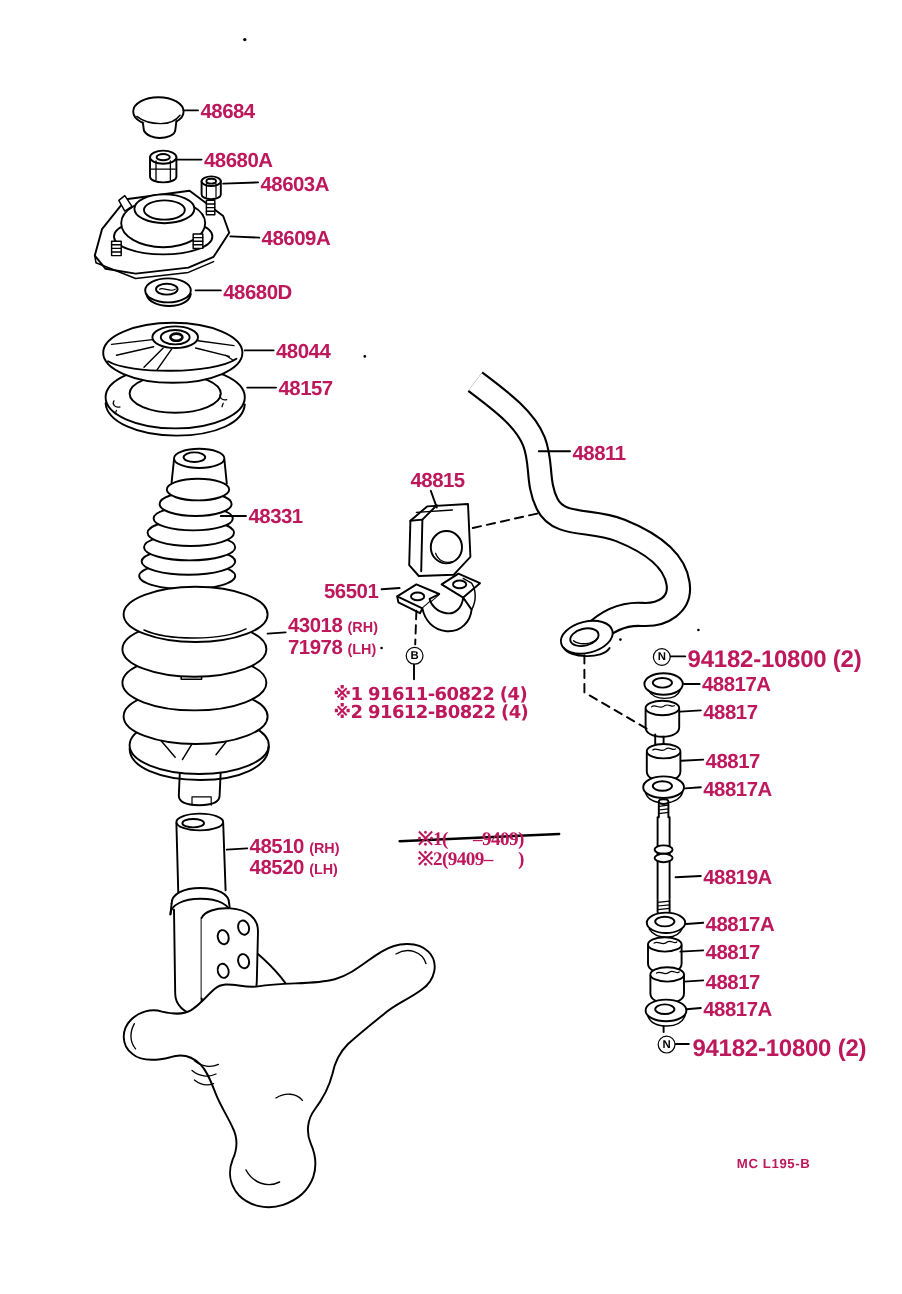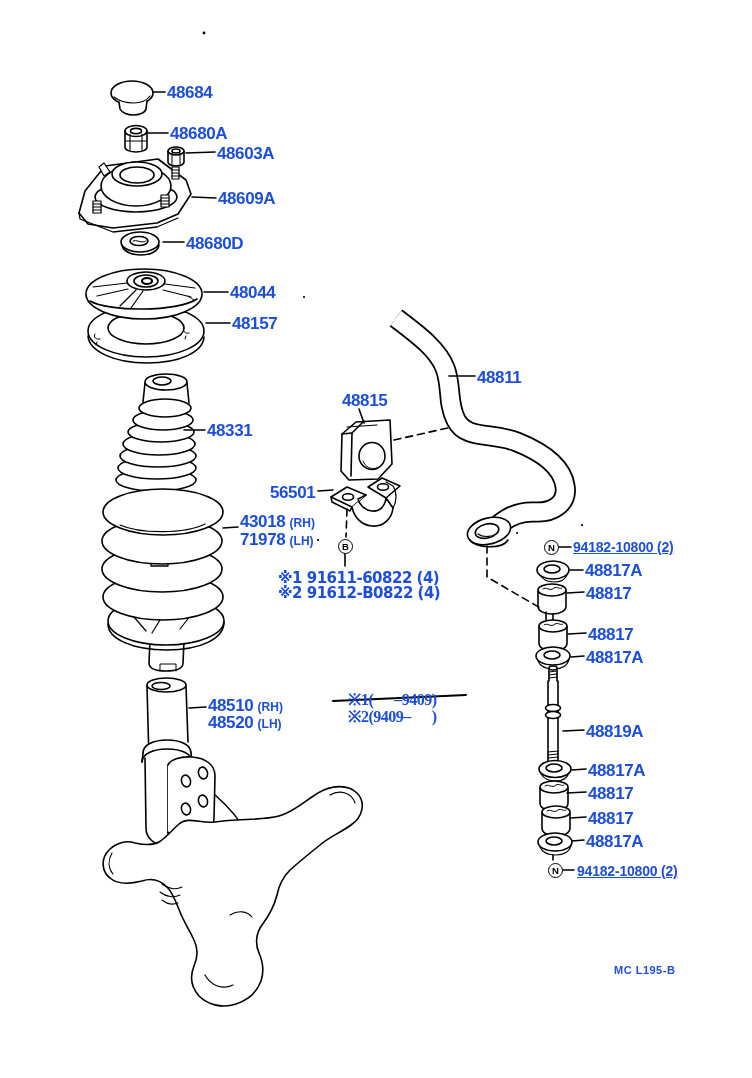--- a/index.html
+++ b/index.html
@@ -1,21 +1,21 @@
 <!DOCTYPE html>
 <html><head>
 <meta charset="utf-8">
 <style>
   html,body{margin:0;padding:0;background:#fff;}
   .stage{position:relative;width:752px;height:1078px;background:#ffffff;overflow:hidden;
          font-family:"Liberation Sans",sans-serif;color:#000;}
   .art{position:absolute;left:0;top:0;}
-  .callout{position:absolute;white-space:nowrap;color:#1d4ed8;text-align:center;}
+  .callout{position:absolute;white-space:nowrap;color:#be185d;text-align:center;}
   .pn{font-weight:bold;font-size:17px;line-height:1;letter-spacing:-0.4px;}
-  .pn-sm{font-weight:bold;font-size:14px;line-height:1;letter-spacing:-0.2px;text-decoration:underline;}
+  .pn-sm{font-weight:bold;font-size:20px;line-height:1;letter-spacing:-0.2px;}
   .suffix{font-weight:bold;font-size:12px;letter-spacing:0;}
   .note{font-family:"DejaVu Sans","Liberation Sans",sans-serif;font-weight:bold;
         font-size:15px;line-height:1;letter-spacing:-0.5px;white-space:pre;}
   .range{font-family:Liberation Serif, serif;font-weight:bold;
          font-size:16px;line-height:1;letter-spacing:-0.5px;white-space:pre;margin-top:28px;}
   .circle-letter{position:absolute;width:15px;height:15px;border:1.7px solid #000;
         border-radius:50%;box-sizing:border-box;display:flex;align-items:center;
         justify-content:center;font-weight:bold;font-size:9.5px;line-height:1;}
   .code{font-weight:bold;font-size:11px;letter-spacing:0.5px;}
 </style>

